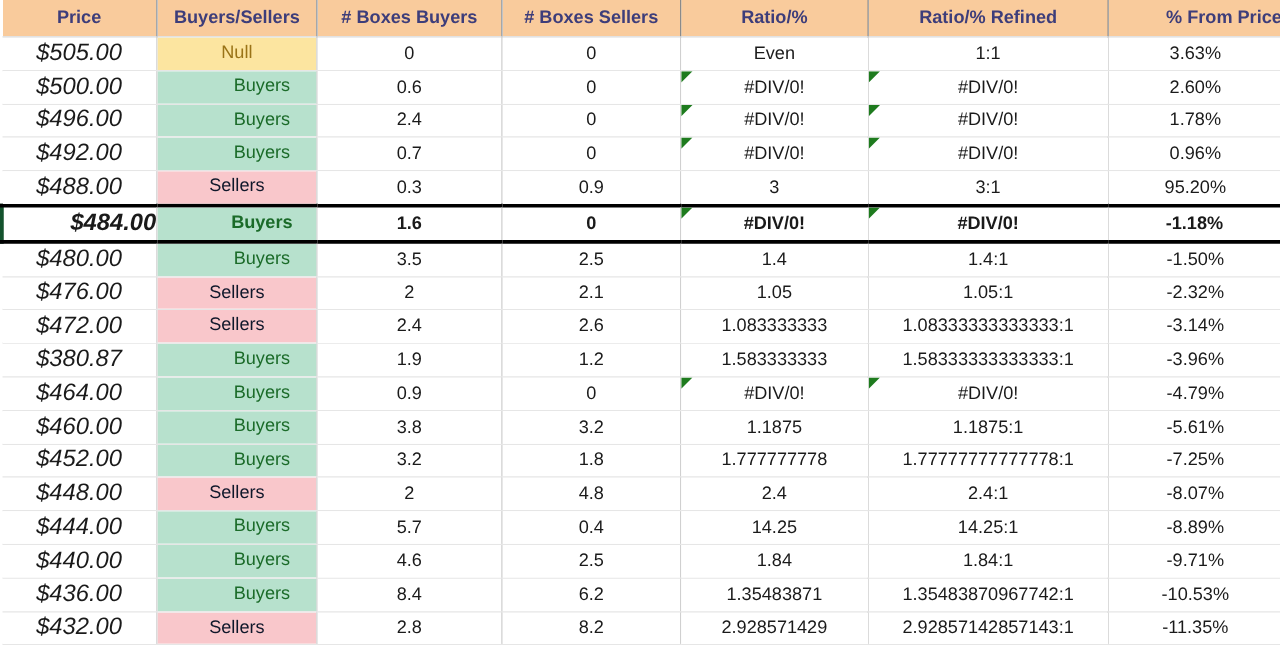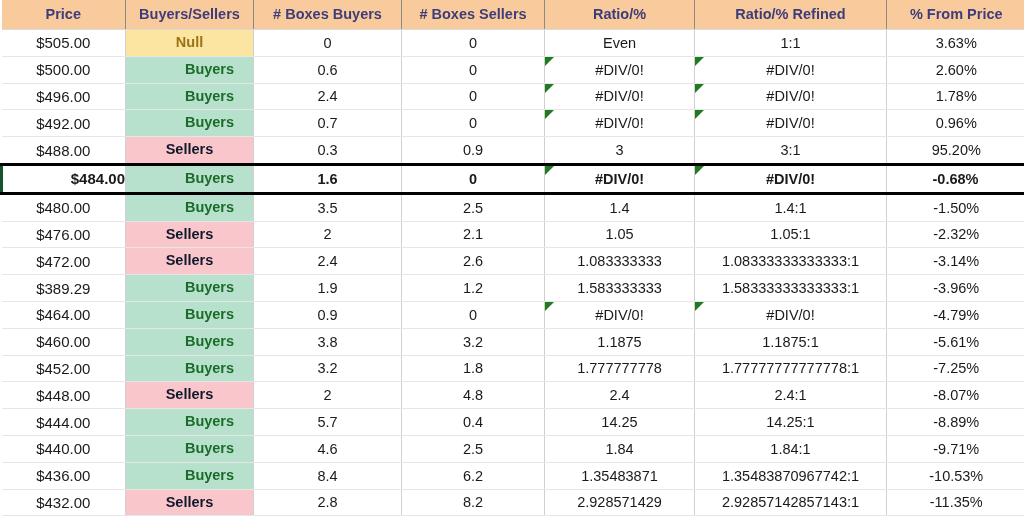--- a/index.html
+++ b/index.html
@@ -43,44 +43,44 @@
     font-weight: bold;
     height: 29px;
     line-height: 29px;
     padding: 0;
     text-align: center;
     border-right: 1px solid #8a8a8a;
     border-bottom: 1px solid #d9d9d9;
     white-space: nowrap;
     overflow: hidden;
   }
-  thead th:last-child { border-right: none; }
+  thead th:last-child { border-right: none; text-align: right; }
 
   
   tbody td {
     height: 25.8px;
     padding: 0;
     font-size: 14.5px;
     color: #1a1a1a;
     text-align: center;
     border-bottom: 1px solid #e6e6e6;
     border-right: 1px solid #d0d0d0;
     white-space: nowrap;
     overflow: hidden;
     position: relative;
     background: #ffffff;
   }
   tbody td:last-child { border-right: none; }
 
-  td.price { font-size: 15px; }
+  td.price { font-size: 19px; font-style: italic; }
 
   
   td.bs {
     border-right: 1px solid #d0d0d0;
-    font-weight: bold;
+    font-weight: normal;
   }
   td.bs .chip {
     display: block;
     height: 25.8px;
     line-height: 25.8px;
     width: 100%;
   }
   .chip.buyers {
     background: #B7E1CD;
     color: #1B6B29;
@@ -203,21 +203,21 @@
         </tr>
         <tr class="highlight">
           <td class="price first-cell">$484.00</td>
           <td class="bs">
             <span class="chip buyers">Buyers</span>
           </td>
           <td>1.6</td>
           <td>0</td>
           <td>#DIV/0!<span class="err-tri"></span></td>
           <td>#DIV/0!<span class="err-tri"></span></td>
-          <td class=" last-cell">-0.68%</td>
+          <td class=" last-cell">-1.18%</td>
         </tr>
         <tr>
           <td class="price">$480.00</td>
           <td class="bs">
             <span class="chip buyers">Buyers</span>
           </td>
           <td>3.5</td>
           <td>2.5</td>
           <td>1.4</td>
           <td>1.4:1</td>
@@ -239,21 +239,21 @@
           <td class="bs">
             <span class="chip sellers">Sellers</span>
           </td>
           <td>2.4</td>
           <td>2.6</td>
           <td>1.083333333</td>
           <td>1.08333333333333:1</td>
           <td>-3.14%</td>
         </tr>
         <tr>
-          <td class="price">$389.29</td>
+          <td class="price">$380.87</td>
           <td class="bs">
             <span class="chip buyers">Buyers</span>
           </td>
           <td>1.9</td>
           <td>1.2</td>
           <td>1.583333333</td>
           <td>1.58333333333333:1</td>
           <td>-3.96%</td>
         </tr>
         <tr>

